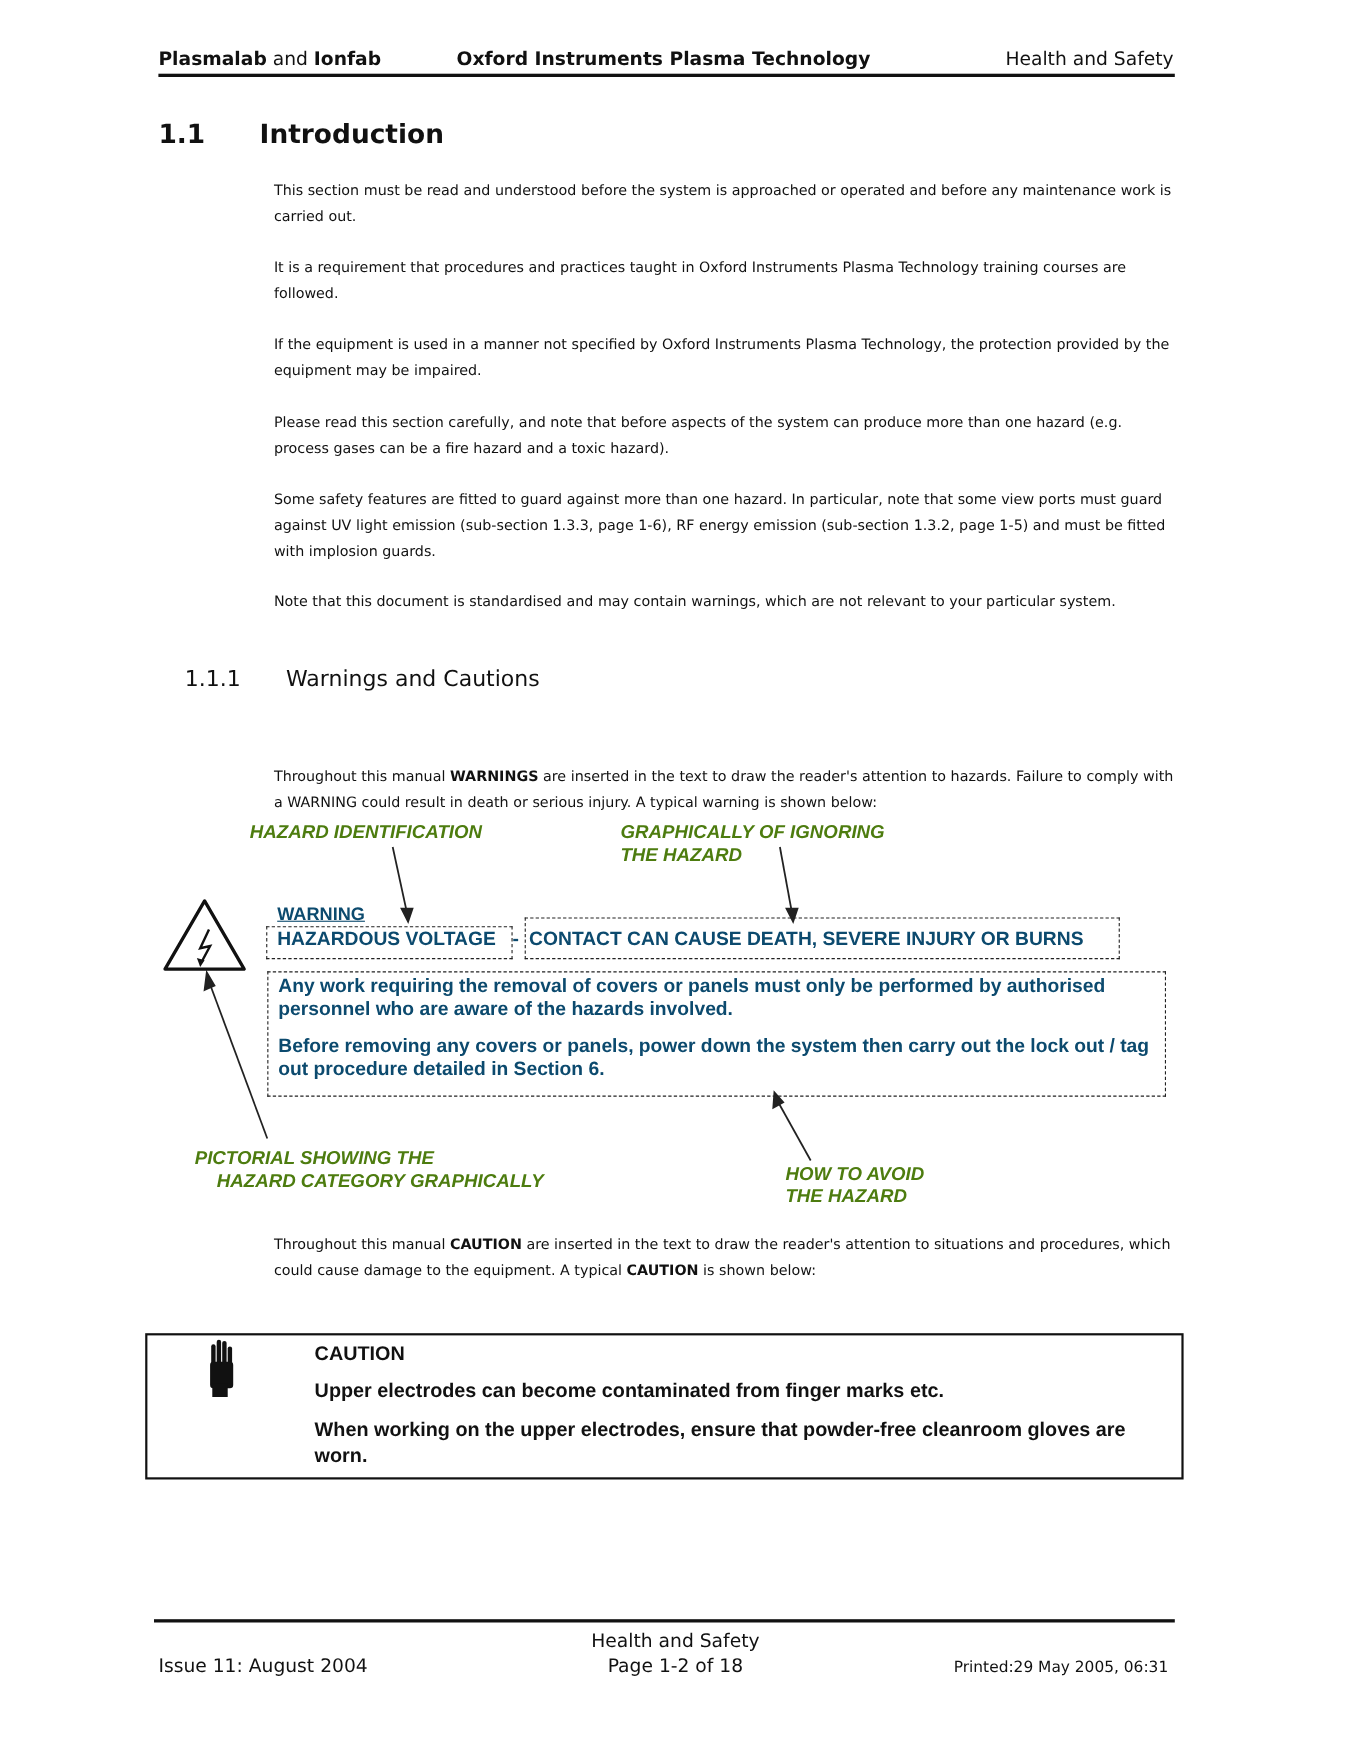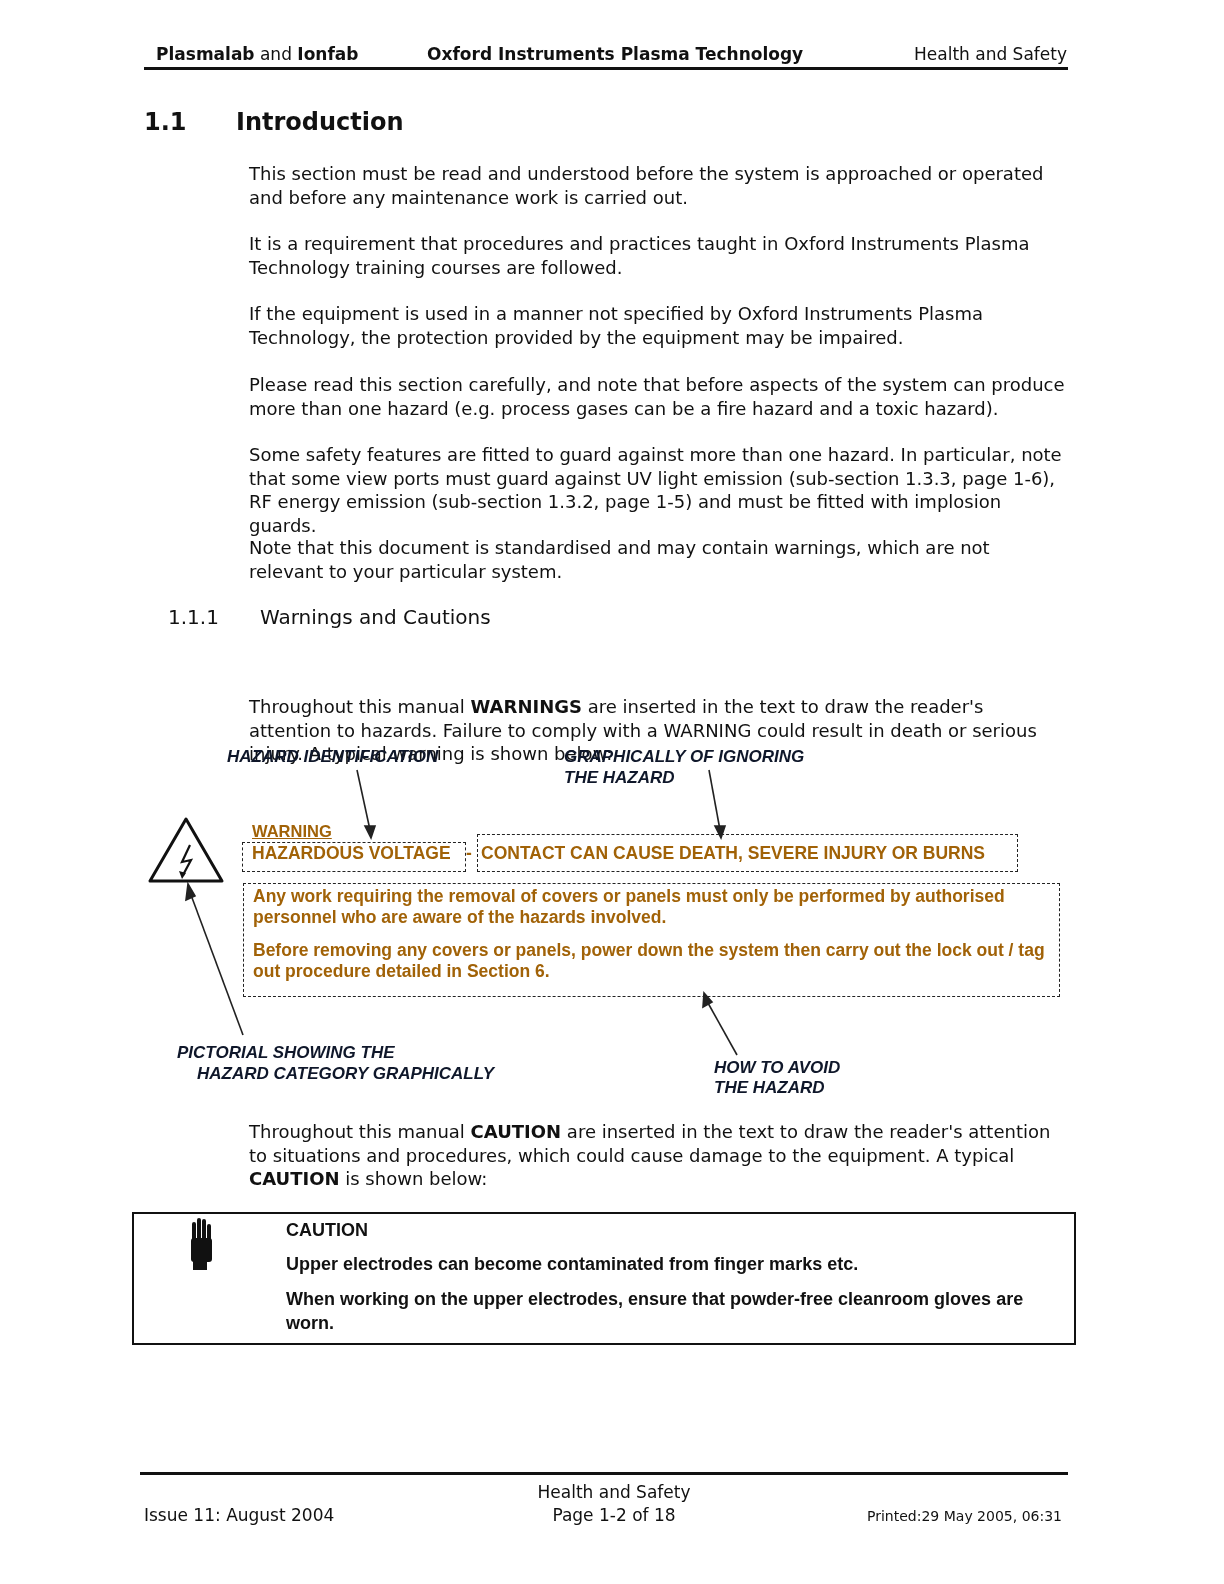--- a/index.html
+++ b/index.html
@@ -1,25 +1,25 @@
 <!DOCTYPE html>
 <html><head>
 <meta charset="utf-8">
 <style>
   html, body { margin: 0; padding: 0; background: #ffffff; }
   body { width: 1224px; height: 1584px; position: relative; color: #111; font-family: "DejaVu Sans", sans-serif; overflow: hidden; }
   .abs { position: absolute; }
-  .hdr { top: 42px; font-size: 17px; line-height: 24px; margin-left: 12px; }
+  .hdr { top: 42px; font-size: 17px; line-height: 24px; }
   .hdr b { font-weight: bold; }
   .rule { background: #111; height: 3px; }
   .h1 { font-weight: bold; font-size: 24px; }
   .h2 { font-weight: normal; font-size: 20px; margin-left: 24px; }
-  .body { left: 249px; width: 820px; font-size: 18px; line-height: 23.5px; margin: 0; }
-  .ann { font-family: "Liberation Sans", sans-serif; font-style: italic; font-weight: bold; font-size: 17px; line-height: 21px; color: #0f172a; }
-  .warnbox { font-family: "Liberation Sans", sans-serif; font-weight: bold; font-size: 17.5px; color: #a16207; }
+  .body { left: 249px; width: 820px; font-size: 13px; line-height: 23.5px; margin: 0; }
+  .ann { font-family: "Liberation Sans", sans-serif; font-style: italic; font-weight: bold; font-size: 17px; line-height: 21px; color: #4d7c0f; }
+  .warnbox { font-family: "Liberation Sans", sans-serif; font-weight: bold; font-size: 17.5px; color: #0c4a6e; }
   .dash { border: 1.6px dashed #222; }
   .caution-box { left: 132px; top: 1212px; width: 944px; height: 133px; border: 2px solid #111; box-sizing: border-box; }
   .ct { font-family: "Liberation Sans", sans-serif; font-weight: bold; font-size: 18px; line-height: 24px; }
   .ftr { font-size: 17px; line-height: 24px; }
 </style>
 </head>
 <body>
 
 <div class="abs hdr" style="left:144px;"><b>Plasmalab</b><span style="white-space:pre"> and </span><b>Ionfab</b></div>
 <div class="abs hdr" style="left:415px; font-weight:bold;">Oxford Instruments Plasma Technology</div>

